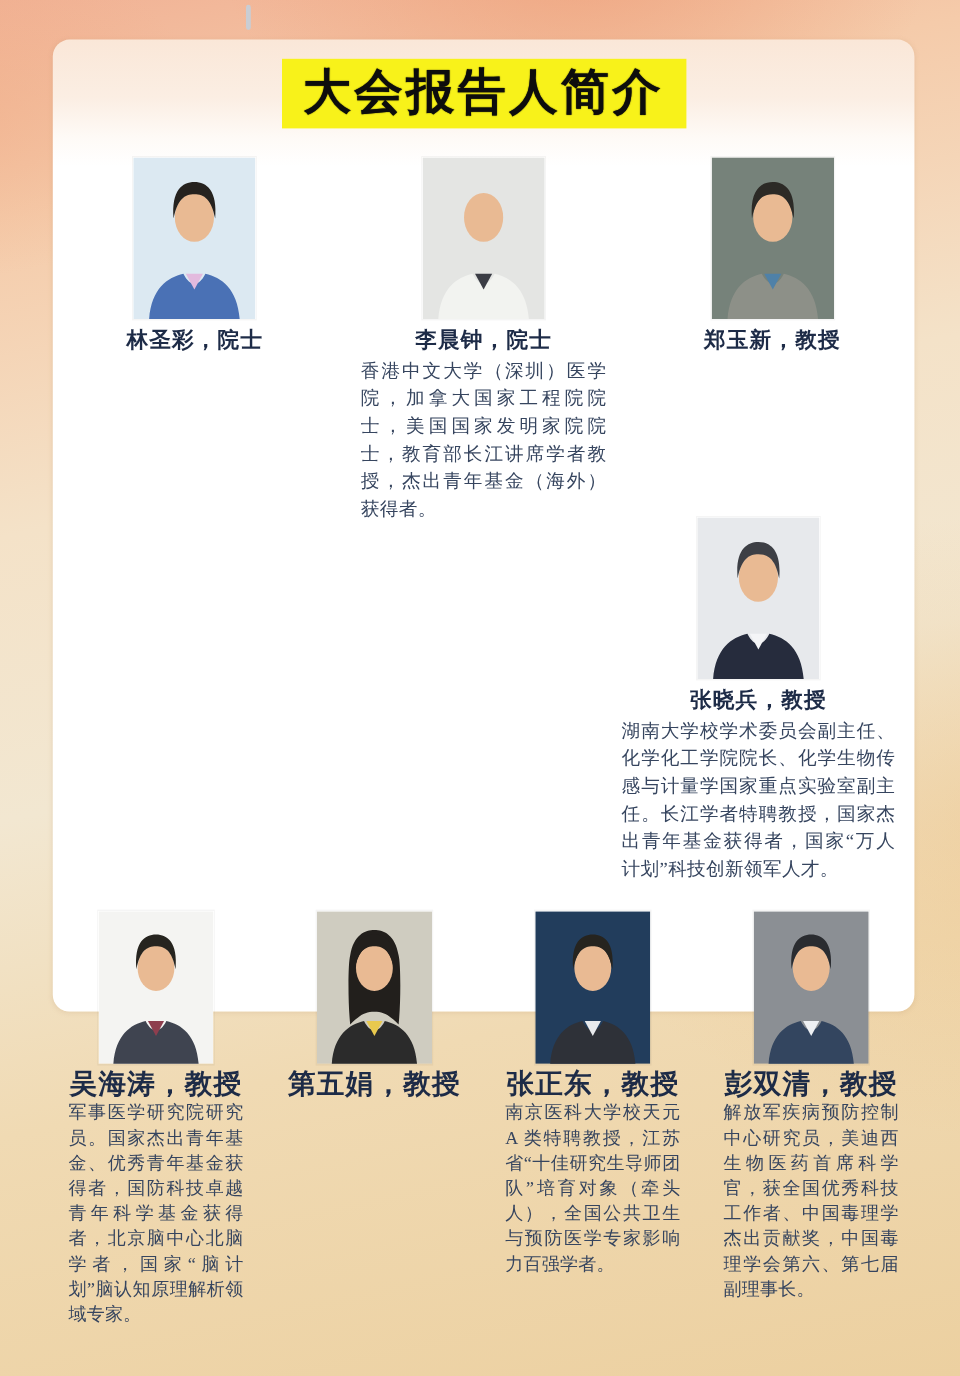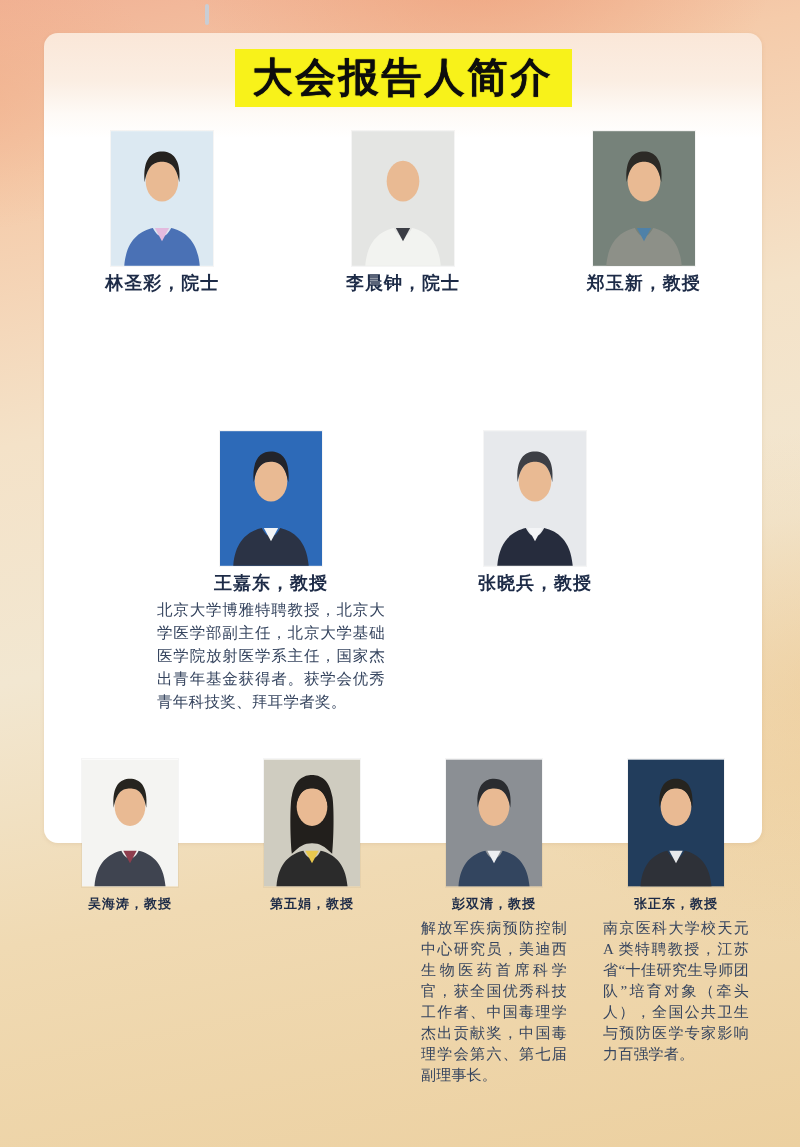--- a/index.html
+++ b/index.html
@@ -17,21 +17,21 @@
     background:linear-gradient(180deg,#fae7d8 0%,#fbeee3 6%,#fefaf6 10%,#ffffff 13%);
     box-shadow:0 1px 4px rgba(180,140,100,.18);
   }
   .title-wrap{text-align:center;padding-top:16px;height:56px;}
   .title{
     display:inline-block;background:var(--highlight-yellow,#f8f21a);color:#0d0d0d;
     font-family:"Liberation Sans","DejaVu Sans",sans-serif;font-weight:900;
     font-size:40px;line-height:1.05;padding:7px 18px 9px;letter-spacing:3px;
     text-shadow:0 0 1px #000;
   }
-  .row{display:flex;justify-content:center;box-sizing:border-box;gap:36px;}
+  .row{display:flex;justify-content:flex-end;box-sizing:border-box;gap:36px;}
   .row-a{padding:0 16px;margin-top:26px;height:300px;}
   .row-b{padding:0 16px;height:328px;}
   .row-c{padding:0 13px;height:357px;}
   .cell{display:flex;flex-direction:column;align-items:center;}
   .row-a .cell,.row-b .cell{width:228px;}
   .row-c .cell{width:172px;}
   .photo{width:102px;height:135px;overflow:hidden;flex:0 0 auto;box-shadow:0 0 0 1px rgba(0,0,0,.04);}
   .row-c .photo{width:96px;height:128px;}
   .photo svg{width:100%;height:100%;display:block;}
   .photo svg .bg{fill:var(--pbg,#dfe4ea);}
@@ -39,21 +39,21 @@
   .photo svg .hair-cap{fill:var(--hairc,#26272b);}
   .photo svg .hair-long{fill:var(--hairc,#26272b);display:none;}
   .photo[data-hair="long"] svg .hair-long{display:block;}
   .photo[data-hair="bald"] svg .hair-cap{display:none;}
   .photo svg .body{fill:var(--jacket,#2c3442);}
   .photo svg .shirt{fill:var(--shirt,#eef0f3);}
   .name{
     margin-top:5px;font-size:18px;font-weight:bold;line-height:25px;
     color:var(--name-color,#1d2b47);letter-spacing:1px;white-space:nowrap;
   }
-  .row-c .name{font-size:13px;line-height:24px;}
+  .row-c .name{font-size:23px;line-height:24px;}
   .bio{
     margin-top:2px;width:100%;text-align:justify;text-justify:inter-ideograph;
     font-size:15.5px;line-height:23px;letter-spacing:.3px;color:var(--bio-color,#36455f);
   }
   .row-c .bio{font-size:15px;line-height:21px;letter-spacing:.2px;}
   
   .sparkle{position:absolute;pointer-events:none;}
   .sparkle .d{width:11px;height:11px;border:2.5px solid currentColor;border-radius:2px;transform:rotate(45deg);}
   .sparkle.solid .d{background:currentColor;border-width:0;width:15px;height:15px;transform:rotate(28deg);border-radius:3px;}
   .dot{position:absolute;width:3px;height:3px;border-radius:50%;opacity:.45;pointer-events:none;}
@@ -102,116 +102,105 @@
   <svg viewBox="0 0 100 132" xmlns="http://www.w3.org/2000/svg">
     <rect class="bg" x="0" y="0" width="100" height="132"></rect>
     <path class="hair-long" d="M29,98 C27,80 27,45 29,38 C32,20 42,16 50,16 C58,16 68,20 71,38 C73,45 73,80 71,98 C63,90 58,87 50,87 C42,87 37,90 29,98 Z"></path>
     <ellipse class="head" cx="50" cy="49" rx="16" ry="20"></ellipse>
     <path class="hair-cap" d="M33,50 C31,27 40,20 50,20 C60,20 69,27 67,50 C64,34 58,30 50,30 C42,30 36,34 33,50 Z"></path>
     <path class="body" d="M13,132 C15,107 28,98 41,95 C44,101 47,103 50,103 C53,103 56,101 59,95 C72,98 85,107 87,132 Z"></path>
     <path class="shirt" d="M43,95 L50,108 L57,95 Z"></path>
   </svg>
 </div>
       <div class="name">李晨钟，院士</div>
+      <div class="bio">香港中文大学（深圳）医学院，加拿大国家工程院院士，美国国家发明家院院士，教育部长江讲席学者教授，杰出青年基金（海外）获得者。</div>
     </div>
     <div class="cell">
       <div class="photo" data-hair="full" style="--pbg: #76827a; --jacket: #8d9088; --shirt: #4f81a8; --hairc: #2c2a26;">
   <svg viewBox="0 0 100 132" xmlns="http://www.w3.org/2000/svg">
     <rect class="bg" x="0" y="0" width="100" height="132"></rect>
     <path class="hair-long" d="M29,98 C27,80 27,45 29,38 C32,20 42,16 50,16 C58,16 68,20 71,38 C73,45 73,80 71,98 C63,90 58,87 50,87 C42,87 37,90 29,98 Z"></path>
     <ellipse class="head" cx="50" cy="49" rx="16" ry="20"></ellipse>
     <path class="hair-cap" d="M33,50 C31,27 40,20 50,20 C60,20 69,27 67,50 C64,34 58,30 50,30 C42,30 36,34 33,50 Z"></path>
     <path class="body" d="M13,132 C15,107 28,98 41,95 C44,101 47,103 50,103 C53,103 56,101 59,95 C72,98 85,107 87,132 Z"></path>
     <path class="shirt" d="M43,95 L50,108 L57,95 Z"></path>
   </svg>
 </div>
       <div class="name">郑玉新，教授</div>
     </div>
   </div>
 
   <div class="row row-b">
     <div class="cell">
-      <div class="photo" data-hair="full" style="--pbg: #2d6ab8; --jacket: #2b3345; --shirt: #f2f4f6; --hairc: #23242a;">
-  <svg viewBox="0 0 100 132" xmlns="http://www.w3.org/2000/svg">
-    <rect class="bg" x="0" y="0" width="100" height="132"></rect>
-    <path class="hair-long" d="M29,98 C27,80 27,45 29,38 C32,20 42,16 50,16 C58,16 68,20 71,38 C73,45 73,80 71,98 C63,90 58,87 50,87 C42,87 37,90 29,98 Z"></path>
-    <ellipse class="head" cx="50" cy="49" rx="16" ry="20"></ellipse>
-    <path class="hair-cap" d="M33,50 C31,27 40,20 50,20 C60,20 69,27 67,50 C64,34 58,30 50,30 C42,30 36,34 33,50 Z"></path>
-    <path class="body" d="M13,132 C15,107 28,98 41,95 C44,101 47,103 50,103 C53,103 56,101 59,95 C72,98 85,107 87,132 Z"></path>
-    <path class="shirt" d="M43,95 L50,108 L57,95 Z"></path>
-  </svg>
-</div>
-      <div class="name">王嘉东，教授</div>
-      <div class="bio">北京大学博雅特聘教授，北京大学医学部副主任，北京大学基础医学院放射医学系主任，国家杰出青年基金获得者。获学会优秀青年科技奖、拜耳学者奖。</div>
-    </div>
-    <div class="cell">
       <div class="photo" data-hair="full" style="--pbg: #e7e9ec; --jacket: #262c3d; --shirt: #f4f5f7; --hairc: #3d3f45;">
   <svg viewBox="0 0 100 132" xmlns="http://www.w3.org/2000/svg">
     <rect class="bg" x="0" y="0" width="100" height="132"></rect>
     <path class="hair-long" d="M29,98 C27,80 27,45 29,38 C32,20 42,16 50,16 C58,16 68,20 71,38 C73,45 73,80 71,98 C63,90 58,87 50,87 C42,87 37,90 29,98 Z"></path>
     <ellipse class="head" cx="50" cy="49" rx="16" ry="20"></ellipse>
     <path class="hair-cap" d="M33,50 C31,27 40,20 50,20 C60,20 69,27 67,50 C64,34 58,30 50,30 C42,30 36,34 33,50 Z"></path>
     <path class="body" d="M13,132 C15,107 28,98 41,95 C44,101 47,103 50,103 C53,103 56,101 59,95 C72,98 85,107 87,132 Z"></path>
     <path class="shirt" d="M43,95 L50,108 L57,95 Z"></path>
   </svg>
 </div>
       <div class="name">张晓兵，教授</div>
+      <div class="bio">湖南大学校学术委员会副主任、化学化工学院院长、化学生物传感与计量学国家重点实验室副主任。长江学者特聘教授，国家杰出青年基金获得者，国家“万人计划”科技创新领军人才。</div>
     </div>
   </div>
 
   <div class="row row-c">
     <div class="cell">
       <div class="photo" data-hair="full" style="--pbg: #f4f4f2; --jacket: #3f4450; --shirt: #8e3e4e; --hairc: #26241f;">
   <svg viewBox="0 0 100 132" xmlns="http://www.w3.org/2000/svg">
     <rect class="bg" x="0" y="0" width="100" height="132"></rect>
     <path class="hair-long" d="M29,98 C27,80 27,45 29,38 C32,20 42,16 50,16 C58,16 68,20 71,38 C73,45 73,80 71,98 C63,90 58,87 50,87 C42,87 37,90 29,98 Z"></path>
     <ellipse class="head" cx="50" cy="49" rx="16" ry="20"></ellipse>
     <path class="hair-cap" d="M33,50 C31,27 40,20 50,20 C60,20 69,27 67,50 C64,34 58,30 50,30 C42,30 36,34 33,50 Z"></path>
     <path class="body" d="M13,132 C15,107 28,98 41,95 C44,101 47,103 50,103 C53,103 56,101 59,95 C72,98 85,107 87,132 Z"></path>
     <path class="shirt" d="M43,95 L50,108 L57,95 Z"></path>
   </svg>
 </div>
       <div class="name">吴海涛，教授</div>
+      <div class="bio">军事医学研究院研究员。国家杰出青年基金、优秀青年基金获得者，国防科技卓越青年科学基金获得者，北京脑中心北脑学者，国家“脑计划”脑认知原理解析领域专家。</div>
     </div>
     <div class="cell">
       <div class="photo" data-hair="long" style="--pbg: #cfccc0; --jacket: #2b2b2b; --shirt: #e9c94e; --hairc: #221f1c;">
   <svg viewBox="0 0 100 132" xmlns="http://www.w3.org/2000/svg">
     <rect class="bg" x="0" y="0" width="100" height="132"></rect>
     <path class="hair-long" d="M29,98 C27,80 27,45 29,38 C32,20 42,16 50,16 C58,16 68,20 71,38 C73,45 73,80 71,98 C63,90 58,87 50,87 C42,87 37,90 29,98 Z"></path>
     <ellipse class="head" cx="50" cy="49" rx="16" ry="20"></ellipse>
     <path class="hair-cap" d="M33,50 C31,27 40,20 50,20 C60,20 69,27 67,50 C64,34 58,30 50,30 C42,30 36,34 33,50 Z"></path>
     <path class="body" d="M13,132 C15,107 28,98 41,95 C44,101 47,103 50,103 C53,103 56,101 59,95 C72,98 85,107 87,132 Z"></path>
     <path class="shirt" d="M43,95 L50,108 L57,95 Z"></path>
   </svg>
 </div>
       <div class="name">第五娟，教授</div>
+    </div>
+    <div class="cell">
+      <div class="photo" data-hair="full" style="--pbg: #223d5c; --jacket: #2e3138; --shirt: #e8eaec; --hairc: #26241f;">
+  <svg viewBox="0 0 100 132" xmlns="http://www.w3.org/2000/svg">
+    <rect class="bg" x="0" y="0" width="100" height="132"></rect>
+    <path class="hair-long" d="M29,98 C27,80 27,45 29,38 C32,20 42,16 50,16 C58,16 68,20 71,38 C73,45 73,80 71,98 C63,90 58,87 50,87 C42,87 37,90 29,98 Z"></path>
+    <ellipse class="head" cx="50" cy="49" rx="16" ry="20"></ellipse>
+    <path class="hair-cap" d="M33,50 C31,27 40,20 50,20 C60,20 69,27 67,50 C64,34 58,30 50,30 C42,30 36,34 33,50 Z"></path>
+    <path class="body" d="M13,132 C15,107 28,98 41,95 C44,101 47,103 50,103 C53,103 56,101 59,95 C72,98 85,107 87,132 Z"></path>
+    <path class="shirt" d="M43,95 L50,108 L57,95 Z"></path>
+  </svg>
+</div>
+      <div class="name">张正东，教授</div>
+      <div class="bio">南京医科大学校天元 A 类特聘教授，江苏省“十佳研究生导师团队”培育对象（牵头人），全国公共卫生与预防医学专家影响力百强学者。</div>
     </div>
     <div class="cell">
       <div class="photo" data-hair="full" style="--pbg: #8b8f94; --jacket: #33455f; --shirt: #eef0f3; --hairc: #2a2c30;">
   <svg viewBox="0 0 100 132" xmlns="http://www.w3.org/2000/svg">
     <rect class="bg" x="0" y="0" width="100" height="132"></rect>
     <path class="hair-long" d="M29,98 C27,80 27,45 29,38 C32,20 42,16 50,16 C58,16 68,20 71,38 C73,45 73,80 71,98 C63,90 58,87 50,87 C42,87 37,90 29,98 Z"></path>
     <ellipse class="head" cx="50" cy="49" rx="16" ry="20"></ellipse>
     <path class="hair-cap" d="M33,50 C31,27 40,20 50,20 C60,20 69,27 67,50 C64,34 58,30 50,30 C42,30 36,34 33,50 Z"></path>
     <path class="body" d="M13,132 C15,107 28,98 41,95 C44,101 47,103 50,103 C53,103 56,101 59,95 C72,98 85,107 87,132 Z"></path>
     <path class="shirt" d="M43,95 L50,108 L57,95 Z"></path>
   </svg>
 </div>
       <div class="name">彭双清，教授</div>
       <div class="bio">解放军疾病预防控制中心研究员，美迪西生物医药首席科学官，获全国优秀科技工作者、中国毒理学杰出贡献奖，中国毒理学会第六、第七届副理事长。</div>
     </div>
-    <div class="cell">
-      <div class="photo" data-hair="full" style="--pbg: #223d5c; --jacket: #2e3138; --shirt: #e8eaec; --hairc: #26241f;">
-  <svg viewBox="0 0 100 132" xmlns="http://www.w3.org/2000/svg">
-    <rect class="bg" x="0" y="0" width="100" height="132"></rect>
-    <path class="hair-long" d="M29,98 C27,80 27,45 29,38 C32,20 42,16 50,16 C58,16 68,20 71,38 C73,45 73,80 71,98 C63,90 58,87 50,87 C42,87 37,90 29,98 Z"></path>
-    <ellipse class="head" cx="50" cy="49" rx="16" ry="20"></ellipse>
-    <path class="hair-cap" d="M33,50 C31,27 40,20 50,20 C60,20 69,27 67,50 C64,34 58,30 50,30 C42,30 36,34 33,50 Z"></path>
-    <path class="body" d="M13,132 C15,107 28,98 41,95 C44,101 47,103 50,103 C53,103 56,101 59,95 C72,98 85,107 87,132 Z"></path>
-    <path class="shirt" d="M43,95 L50,108 L57,95 Z"></path>
-  </svg>
-</div>
-      <div class="name">张正东，教授</div>
-      <div class="bio">南京医科大学校天元 A 类特聘教授，江苏省“十佳研究生导师团队”培育对象（牵头人），全国公共卫生与预防医学专家影响力百强学者。</div>
-    </div>
   </div>
 
 </div>
 
 </body></html>

